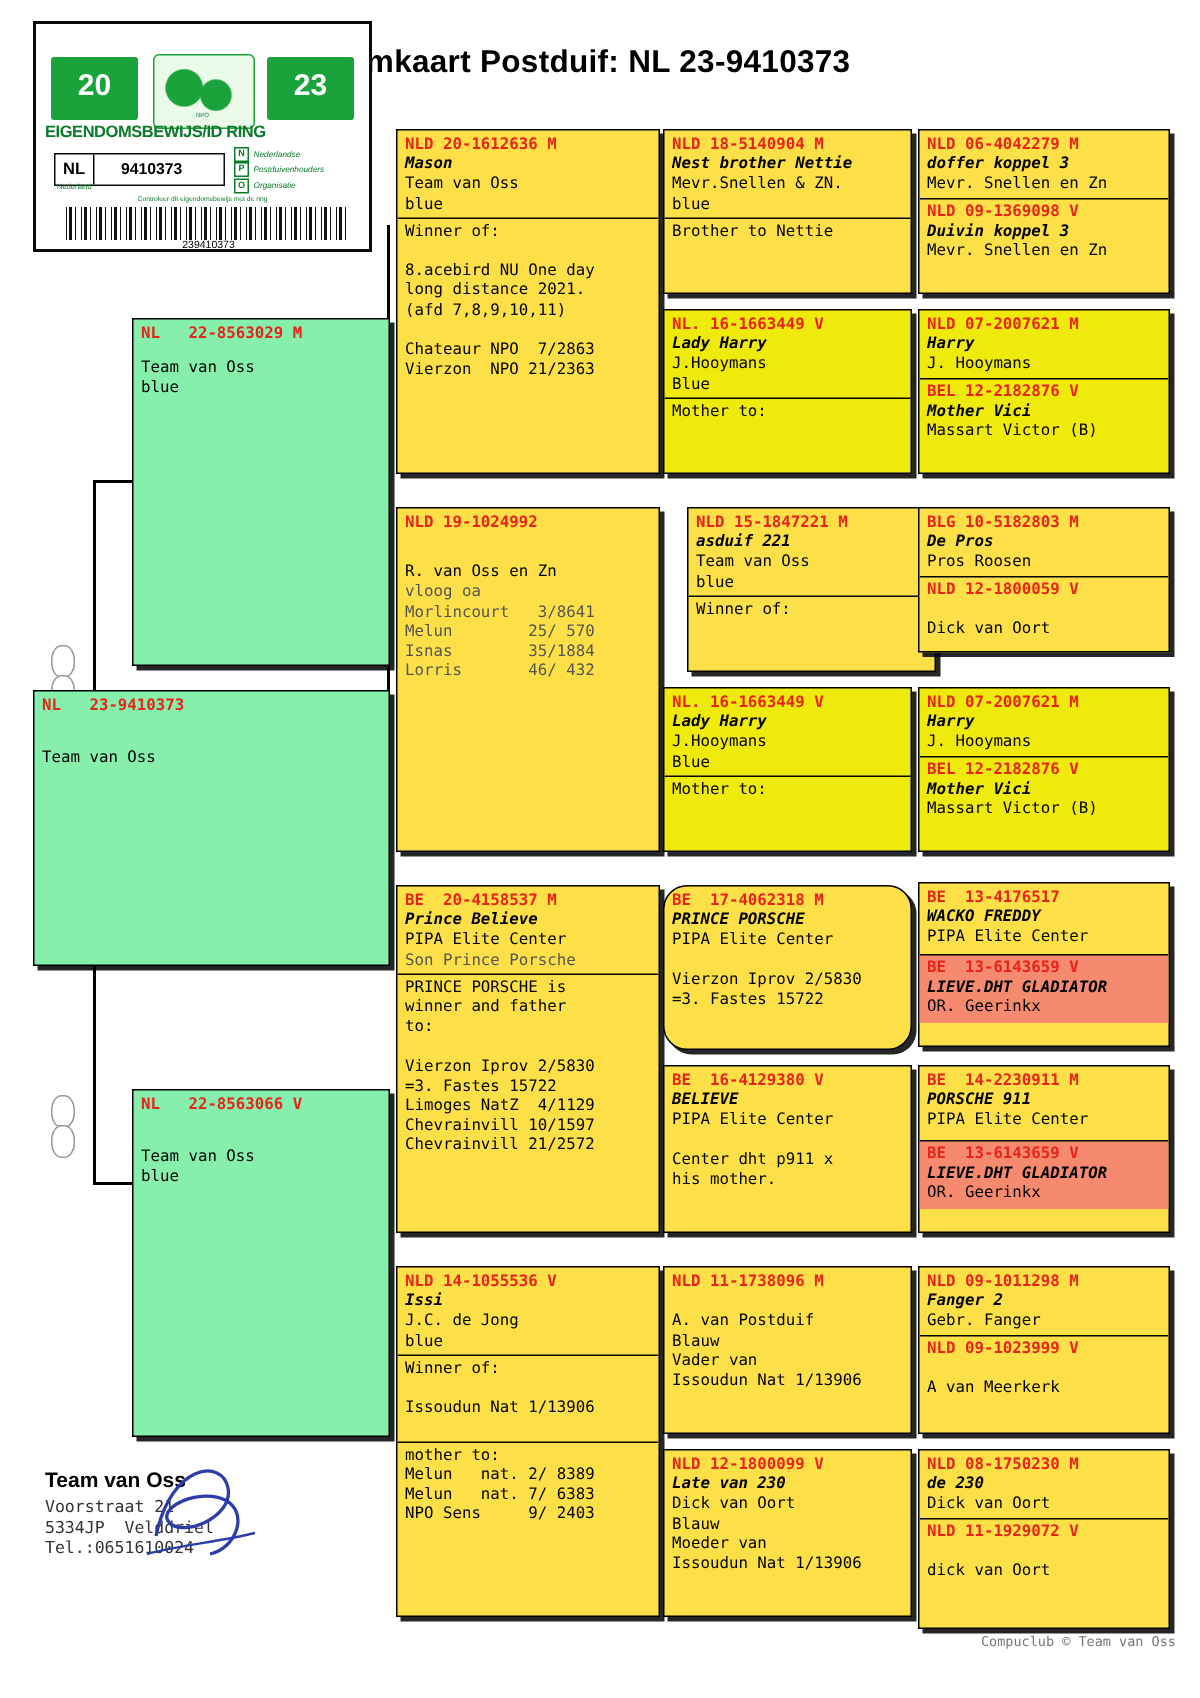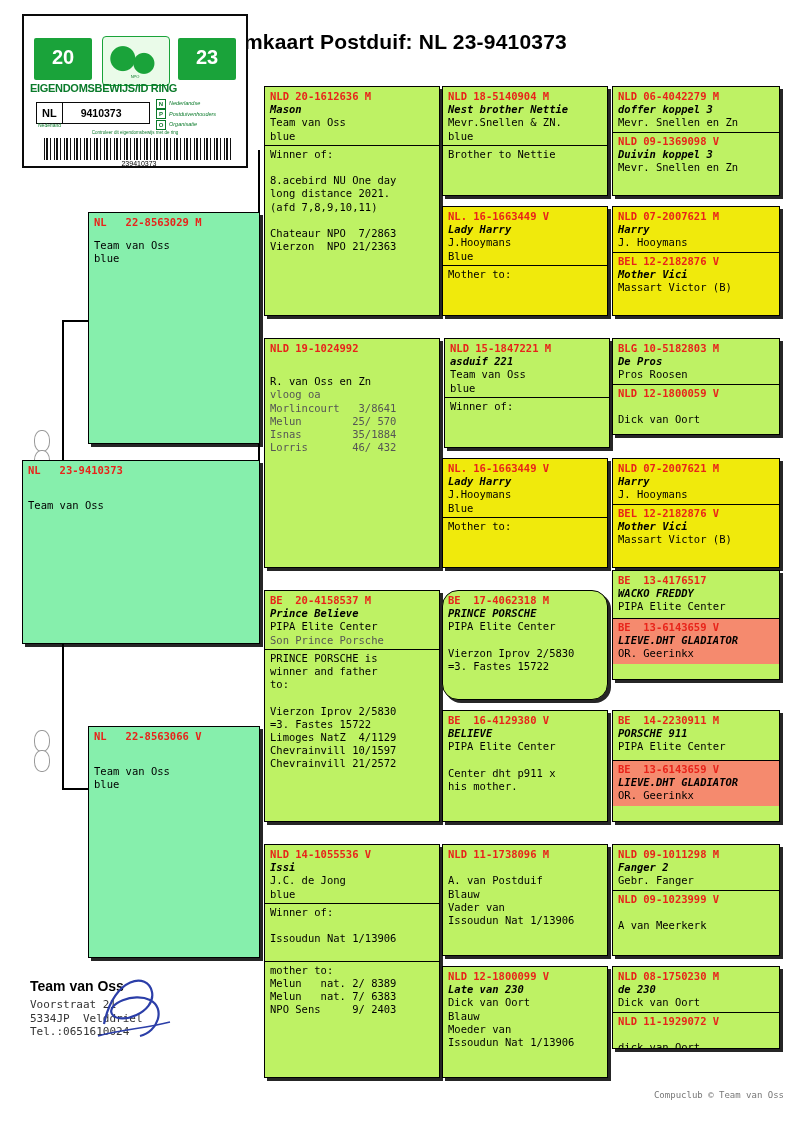--- a/index.html
+++ b/index.html
@@ -91,21 +91,21 @@
     position:absolute;left:20px;top:122px;width:190px;height:22px;
     background:repeating-linear-gradient(90deg,#111 0 1px,#fff 1px 2px,#111 2px 4px,#fff 4px 6px,#111 6px 7px,#fff 7px 10px);
   }
   .barcode-num{
     position:absolute;left:20px;top:144px;width:190px;text-align:center;
     font-family:"Liberation Sans", sans-serif;font-size:7px;
   }
 
   
   .card{
-    position:absolute;background:#bef264;border:1.5px solid #000;
+    position:absolute;background:#fde047;border:1.5px solid #000;
     box-shadow:3px 3px 0 rgba(0,0,0,.85);
     font-size:10.5px;line-height:13.2px;
     box-sizing:border-box;
     padding:3px 5px 4px 5px;
     overflow:hidden;
   }
   .card.yellow{background:#f0ea0c;}
   .hdr{color:#e8231a;font-weight:bold;white-space:pre;}
   .ital{font-style:italic;font-weight:bold;}
   .dim{color:#555;}
@@ -277,21 +277,21 @@
 
   <div class="card yellow" style="left:442px;top:206px;width:166px;height:110px;">
     <div class="hdr">NL. 16-1663449 V</div>
     <div class="ital">Lady Harry</div>
     <div class="line">J.Hooymans</div>
     <div class="line">Blue</div>
     <div class="divider"></div>
     <div class="line">Mother to:</div>
   </div>
 
-  <div class="card" style="left:444px;top:338px;width:166px;height:110px;">
+  <div class="card" style="left:458px;top:338px;width:166px;height:110px;">
     <div class="hdr">NLD 15-1847221 M</div>
     <div class="ital">asduif 221</div>
     <div class="line">Team van Oss</div>
     <div class="line">blue</div>
     <div class="divider"></div>
     <div class="line">Winner of:</div>
   </div>
 
   <div class="card yellow" style="left:442px;top:458px;width:166px;height:110px;">
     <div class="hdr">NL. 16-1663449 V</div>
@@ -371,21 +371,21 @@
   <div class="card yellow" style="left:612px;top:458px;width:168px;height:110px;">
     <div class="hdr">NLD 07-2007621 M</div>
     <div class="ital">Harry</div>
     <div class="line">J. Hooymans</div>
     <div class="divider"></div>
     <div class="hdr">BEL 12-2182876 V</div>
     <div class="ital">Mother Vici</div>
     <div class="line">Massart Victor (B)</div>
   </div>
 
-  <div class="card" style="left:612px;top:570px;width:168px;height:110px;padding:3px 0 0 0;">
+  <div class="card" style="left:612px;top:588px;width:168px;height:110px;padding:3px 0 0 0;">
     <div style="padding:0 5px;">
       <div class="hdr">BE  13-4176517</div>
       <div class="ital">WACKO FREDDY</div>
       <div class="line">PIPA Elite Center</div>
     </div>
     <div style="background:#f58a6e;border-top:1px solid #000;margin-top:4px;padding:2px 5px 4px 5px;">
       <div class="hdr">BE  13-6143659 V</div>
       <div class="ital">LIEVE.DHT GLADIATOR</div>
       <div class="line">OR. Geerinkx</div>
     </div>
@@ -407,21 +407,21 @@
   <div class="card" style="left:612px;top:844px;width:168px;height:112px;">
     <div class="hdr">NLD 09-1011298 M</div>
     <div class="ital">Fanger 2</div>
     <div class="line">Gebr. Fanger</div>
     <div class="divider"></div>
     <div class="hdr">NLD 09-1023999 V</div>
     <div class="line">&nbsp;</div>
     <div class="line">A van Meerkerk</div>
   </div>
 
-  <div class="card" style="left:612px;top:966px;width:168px;height:83px;">
+  <div class="card" style="left:612px;top:966px;width:168px;height:120px;">
     <div class="hdr">NLD 08-1750230 M</div>
     <div class="ital">de 230</div>
     <div class="line">Dick van Oort</div>
     <div class="divider"></div>
     <div class="hdr">NLD 11-1929072 V</div>
     <div class="line">&nbsp;</div>
     <div class="line">dick van Oort</div>
   </div>
 
   <div class="sig-name">Team van Oss</div>

